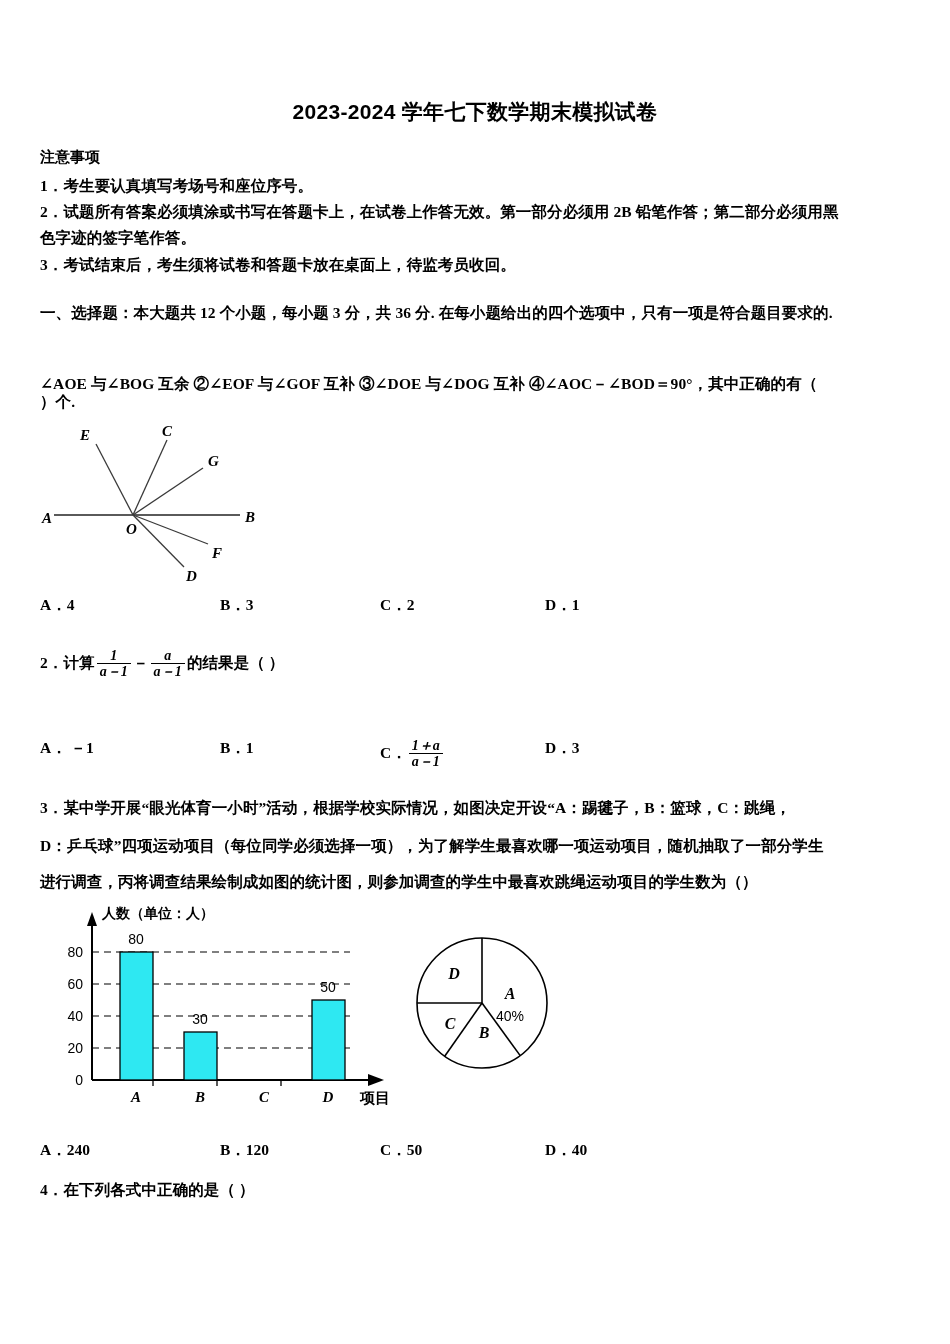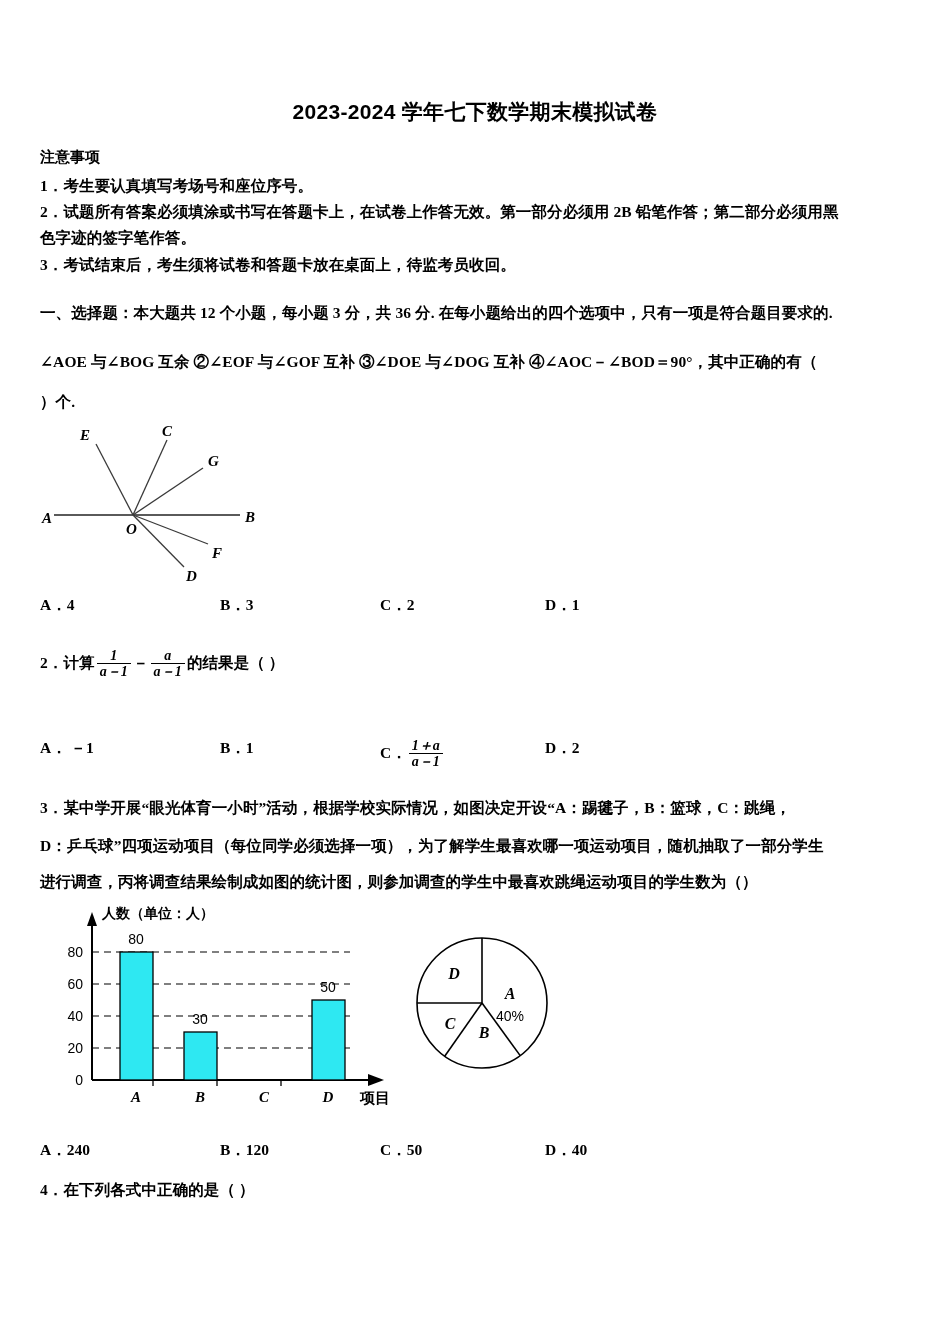--- a/index.html
+++ b/index.html
@@ -54,21 +54,21 @@
     font-weight: bold;
   }
   .notice-1 { left: 40px; top: 176px; }
   .notice-2 { left: 40px; top: 202px; }
   .notice-2b { left: 40px; top: 228px; }
   .notice-3 { left: 40px; top: 255px; }
 
   
   .sec-head { left: 40px; top: 303px; }
   .q1-l1 { left: 40px; top: 328px; }
-  .q1-l2 { left: 40px; top: 352px; text-align: center; }
+  .q1-l2 { left: 40px; top: 374px; text-align: center; }
   .q1-l3 { left: 40px; top: 392px; }
 
   .opts {
     position: absolute;
     width: 880px;
     left: 40px;
     font-size: 15.5px;
     font-weight: bold;
   }
   .opts span.opt {
@@ -178,21 +178,21 @@
   </div>
 
   <div class="tline" style="left:40px; top:648px;">
     <span>2．</span><span>计算</span><span class="frac"><span class="num">1</span><span class="den">a－1</span></span><span class="nitalic">－</span><span class="frac"><span class="num">a</span><span class="den">a－1</span></span><span>的结果是（        ）</span>
   </div>
 
   <div class="opts" style="top:738px;">
     <span class="opt o1">A． －1</span>
     <span class="opt o2">B．1</span>
     <span class="opt o3"><span>C．</span><span class="frac"><span class="num">1＋a</span><span class="den">a－1</span></span></span>
-    <span class="opt o4">D．2</span>
+    <span class="opt o4">D．3</span>
   </div>
 
   <div class="tline" style="left:40px; top:798px;">
     <span>3．</span><span>某中学开展“眼光体育一小时”活动，根据学校实际情况，如图决定开设“A：踢毽子，B：篮球，C：跳绳，</span>
   </div>
   <div class="tline" style="left:40px; top:836px;">D：乒乓球”四项运动项目（每位同学必须选择一项），为了解学生最喜欢哪一项运动项目，随机抽取了一部分学生</div>
   <div class="tline" style="left:40px; top:872px;">进行调查，丙将调查结果绘制成如图的统计图，则参加调查的学生中最喜欢跳绳运动项目的学生数为（）</div>
 
   <div class="fig-charts">
     <svg width="580" height="220" viewBox="0 0 580 220">

